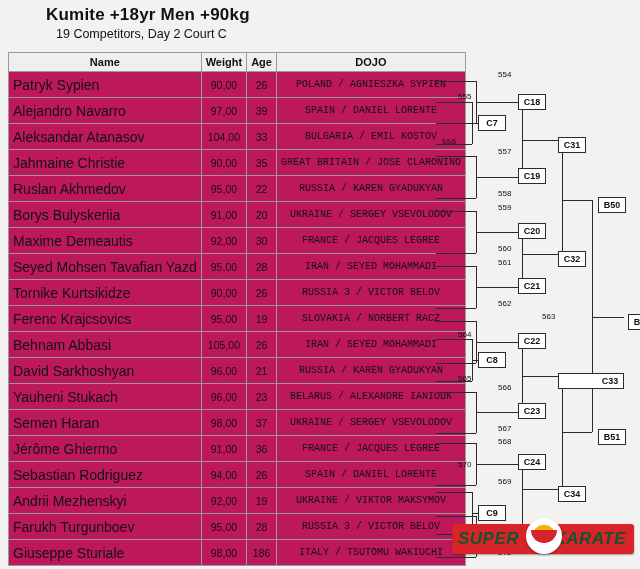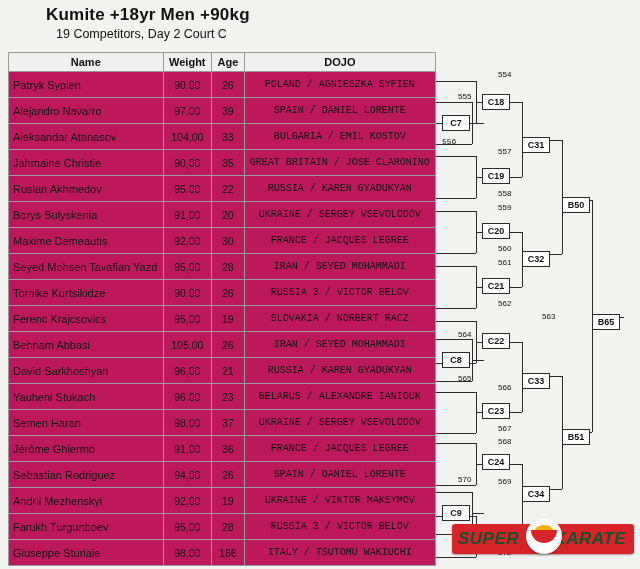--- a/index.html
+++ b/index.html
@@ -42,41 +42,42 @@
     background:#efefef;
     font-size:11px;
     font-weight:bold;
     text-align:center;
     height:18px;
   }
   .c-name{width:150px;text-align:left;}
   .c-weight{width:50px;text-align:center;}
   .c-age{width:34px;text-align:center;}
   .c-dojo{width:190px;text-align:center;}
-  .tbl td.c-name{font-size:11px;}
+  .tbl td.c-name{font-size:14px;}
   .tbl td.c-dojo{font-size:10px;font-family:Liberation Mono, monospace;}
 
   
   .bracket{position:absolute;left:436px;top:52px;width:204px;height:510px;}
   .bracket .ln{position:absolute;background:#2b2b2b;}
   .bracket .h{height:1px;}
   .bracket .v{width:1px;}
   .bracket .num{
     position:absolute;font-size:8px;color:#111;white-space:nowrap;
   }
   .bracket .box{
     position:absolute;
     border:1px solid #2b2b2b;
     background:#fff;
     font-size:9px;
     font-weight:bold;
     text-align:center;
     line-height:14px;
     height:14px;
     width:26px;
+    margin-left:36px;
   }
 
   
   .logo{
     position:absolute;left:452px;top:518px;width:182px;height:44px;
   }
   .logo .band{
     position:absolute;left:0;top:6px;width:182px;height:30px;
     background:#d8232a;
     border-radius:3px;
@@ -323,35 +324,35 @@
       <div class="num" style="left: 62px; top: 192px;">560</div>
       <div class="num" style="left: 62px; top: 206px;">561</div>
       <div class="num" style="left: 62px; top: 247px;">562</div>
       <div class="num" style="left: 62px; top: 260px; padding-left: 44px;">563</div>
       <div class="num" style="left: 22px; top: 278px;">564</div>
       <div class="num" style="left: 22px; top: 322px;">565</div>
       <div class="num" style="left: 62px; top: 331px;">566</div>
       <div class="num" style="left: 62px; top: 372px;">567</div>
       <div class="num" style="left: 62px; top: 385px;">568</div>
       <div class="num" style="left: 62px; top: 425px;">569</div>
-      <div class="num" style="left: 22px; top: 423px;">570</div>
+      <div class="num" style="left: 22px; top: 408px;">570</div>
       <div class="num" style="left: 22px; top: 474px;">571</div>
       <div class="num" style="left: 62px; top: 496px;">572</div>
       <div class="box" style="left: 6px; top: 63px;">C7</div>
       <div class="box" style="left: 46px; top: 42px;">C18</div>
       <div class="box" style="left: 86px; top: 85px;">C31</div>
       <div class="box" style="left: 46px; top: 116px;">C19</div>
       <div class="box" style="left: 126px; top: 145px;">B50</div>
       <div class="box" style="left: 46px; top: 171px;">C20</div>
       <div class="box" style="left: 86px; top: 199px;">C32</div>
       <div class="box" style="left: 46px; top: 226px;">C21</div>
       <div class="box" style="left: 156px; top: 262px;">B65</div>
       <div class="box" style="left: 6px; top: 300px;">C8</div>
       <div class="box" style="left: 46px; top: 281px;">C22</div>
-      <div class="box" style="left: 86px; top: 321px;">C33</div>
+      <div class="box" style="left: 86px; top: 321px; padding-left: 38px;">C33</div>
       <div class="box" style="left: 46px; top: 351px;">C23</div>
       <div class="box" style="left: 126px; top: 377px;">B51</div>
       <div class="box" style="left: 46px; top: 402px;">C24</div>
       <div class="box" style="left: 86px; top: 434px;">C34</div>
       <div class="box" style="left: 6px; top: 453px;">C9</div>
       <div class="box" style="left: 46px; top: 472px;">C25</div>
     </div>
 
   <div class="logo">
     <div class="band"></div>

